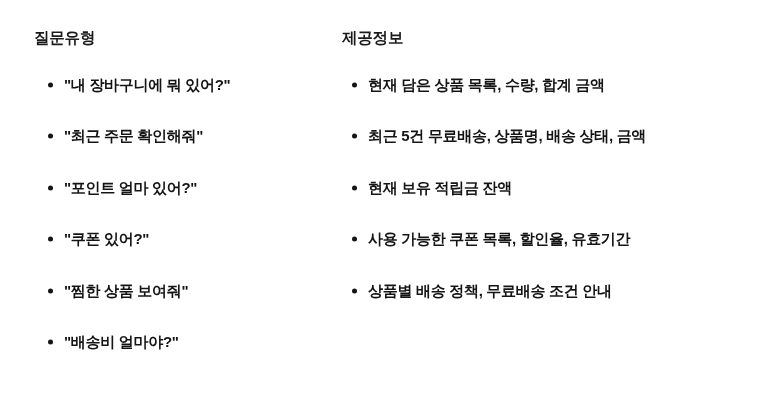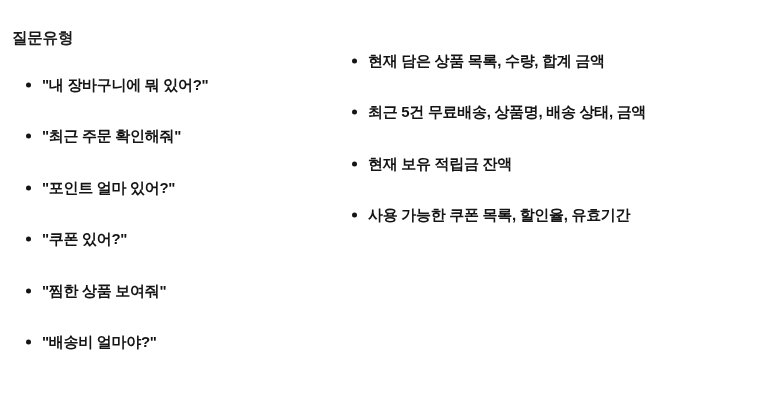--- a/index.html
+++ b/index.html
@@ -20,21 +20,21 @@
     height: 401px;
     box-sizing: border-box;
     display: flex;
     padding: 28px 0 0 0;
   }
   .column {
     box-sizing: border-box;
   }
   .col-left {
     width: 334px;
-    padding-left: 12px;
+    padding-left: 34px;
   }
   .col-right {
     width: 439px;
     padding-left: 8px;
   }
   .col-header {
     font-size: 15.5px;
     font-weight: 700;
     color: #1b1b1b;
     letter-spacing: -0.2px;
@@ -92,21 +92,23 @@
       <li>"내 장바구니에 뭐 있어?"</li>
       <li>"최근 주문 확인해줘"</li>
       <li>"포인트 얼마 있어?"</li>
       <li>"쿠폰 있어?"</li>
       <li>"찜한 상품 보여줘"</li>
       <li>"배송비 얼마야?"</li>
     </ul>
   </div>
 
   <div class="column col-right">
+    <div class="col-header">제공정보</div>
     <ul class="items">
       <li>현재 담은 상품 목록, 수량, 합계 금액</li>
       <li>최근 5건 무료배송, 상품명, 배송 상태, 금액</li>
       <li>현재 보유 적립금 잔액</li>
       <li> 사용 가능한 쿠폰 목록, 할인율, 유효기간</li>
+      <li>상품별 배송 정책, 무료배송 조건 안내</li>
     </ul>
   </div>
 
 </div>
 
 </body></html>

